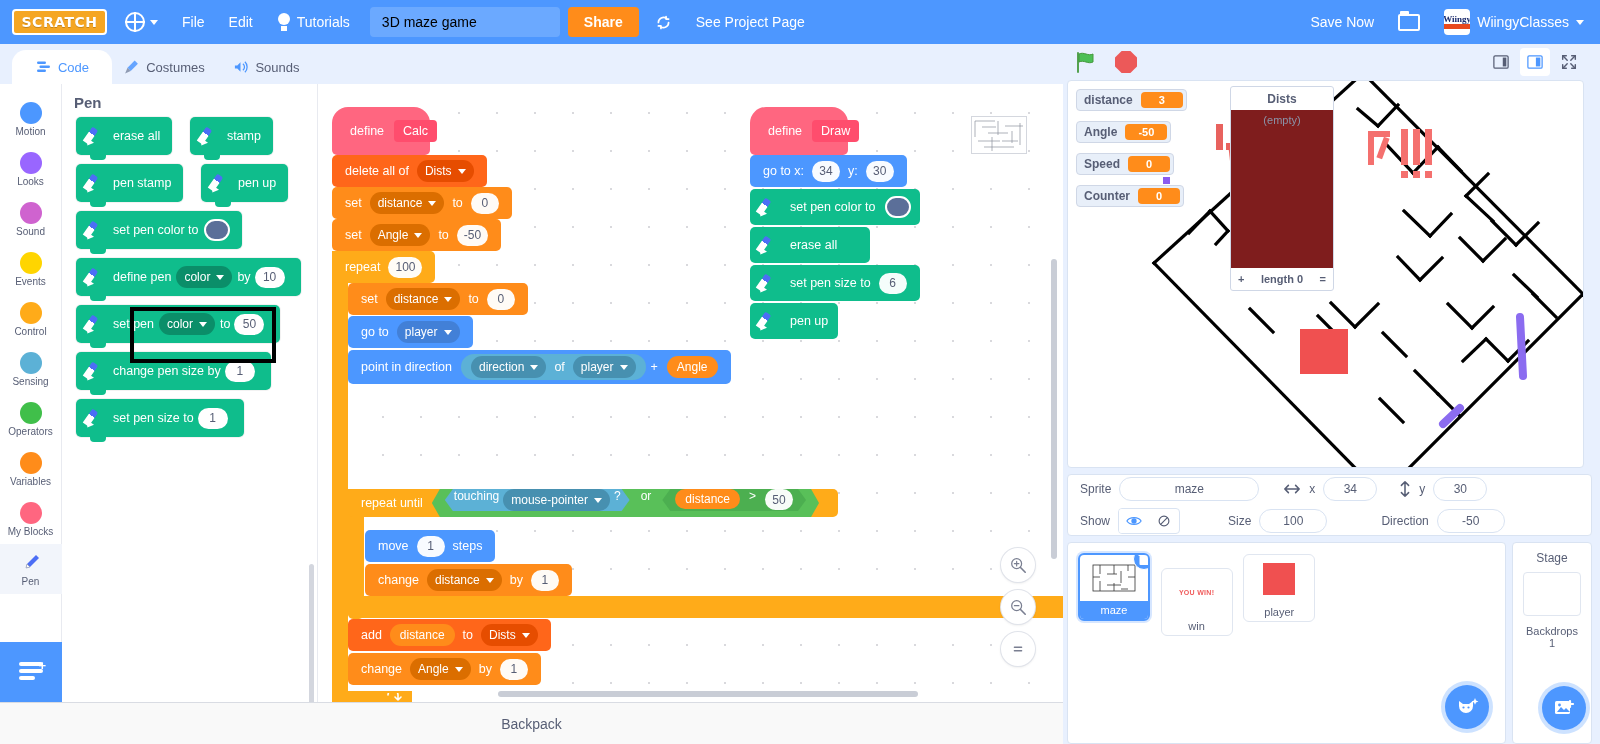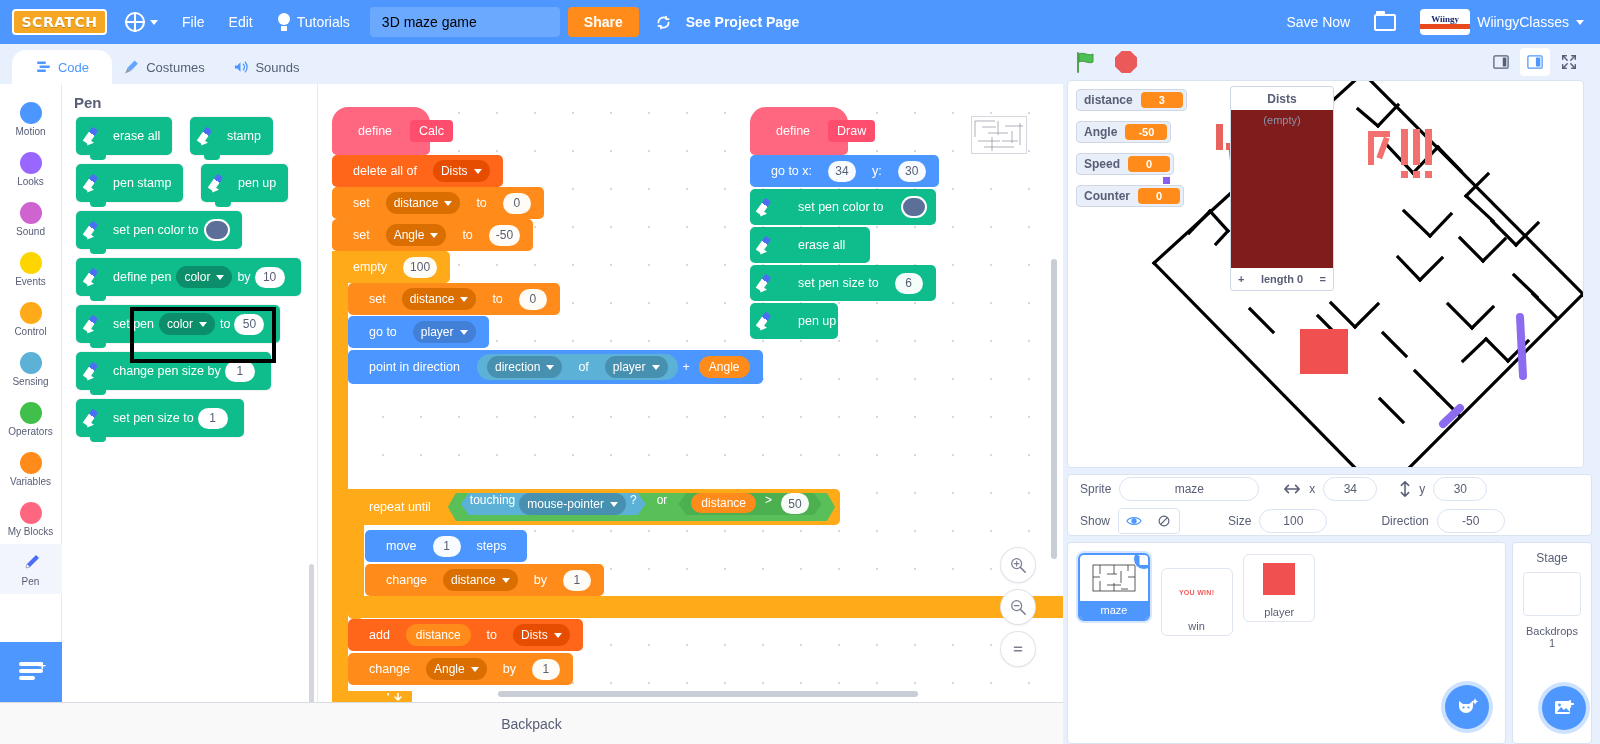--- a/index.html
+++ b/index.html
@@ -37,26 +37,26 @@
   #project-title{
     width:190px;height:30px;background:#6ba9ff;border-radius:4px;
     color:#000000; font-size:14px; display:flex;align-items:center;padding:0 12px;
     margin:0 8px; border:none; outline:none;
   }
   #share-btn{
     background:#ff8c1a;color:#fff;border-radius:4px;height:30px;
     padding:0 16px;display:flex;align-items:center;font-size:14px;font-weight:bold;
     margin-right:4px; cursor:pointer;
   }
-  #project-page-btn{ display:flex;align-items:center;gap:14px;font-size:14px;padding:0 12px;cursor:pointer;font-weight:bold;}
+  #project-page-btn{ display:flex;align-items:center;gap:24px;font-size:14px;padding:0 12px;cursor:pointer;}
   .folder-ico{width:22px;height:17px;border:2px solid #fff;border-radius:2px;position:relative;}
   .folder-ico:before{content:"";position:absolute;top:-5px;left:0;width:9px;height:4px;background:#fff;border-radius:1px 1px 0 0;}
   #spacer{flex:1}
   #avatar{
-    width:50px;height:26px;border-radius:4px;background:#fff;margin-right:7px;
+    width:26px;height:26px;border-radius:4px;background:#fff;margin-right:7px;
     display:flex;align-items:center;justify-content:center;overflow:hidden;
   }
   #avatar .w1{font-size:9px;font-weight:bold;color:#1a2a6c;line-height:1;font-family:"Liberation Serif",serif;}
   #avatar .w2{height:5px;background:#e8491d;width:100%;}
 
   
   #main{ display:flex; height:700px; }
 
   
   #left{ width:1063px; background:#fff; position:relative; display:flex; flex-direction:column;}
@@ -139,21 +139,21 @@
   #workspace{ flex:1; position:relative; background:#fff; overflow:hidden;}
   #ws-grid{
     position:absolute;inset:0;
     background-image:radial-gradient(#d9d9dd 1px, transparent 1px);
     background-size:38px 38px; background-position:8px 10px;
   }
 
   
   .blk{ position:absolute; display:flex; align-items:center; border-radius:5px;
         color:#fff; font-size:12.5px; height:32px; padding:0 9px; white-space:nowrap;}
-  .blk .lab{margin:0 12px;}
+  .blk .lab{margin:0 4px;}
   .hat{ border-radius:16px 16px 5px 5px; height:48px; }
   .c-motion{background:#4c97ff;}
   .c-control{background:#ffab19;}
   .c-variable{background:#ff8c1a;}
   .c-list{background:#ff661a;}
   .c-myblock{background:#ff6680;}
   .c-pen{background:#0fbd8c;}
   .pill{
     background:rgba(255,255,255,.96);color:#575e75;border-radius:11px;
     min-width:28px;height:21px;display:inline-flex;align-items:center;justify-content:center;
@@ -524,21 +524,21 @@
           <span class="pill">-50</span>
         </div>
 
         <div style="position:absolute;left:14px;top:167px;width:16px;height:456px;background:#ffab19;border-radius:0 0 5px 5px;"></div>
         <div style="position:absolute;left:14px;top:607px;width:80px;height:16px;background:#ffab19;border-radius:0 0 5px 5px;"></div>
         <svg style="position:absolute;left:68px;top:609px;" width="16" height="12" viewBox="0 0 16 12">
           <path d="M2 2 a5 5 0 0 1 10 0 v5 M12 7 l3 -3 M12 7 l-3 -3" stroke="#fff" stroke-width="1.6" fill="none" stroke-linecap="round"></path>
         </svg>
 
         <div class="blk c-control" style="left:14px;top:167px;">
-          <span class="lab">empty</span>
+          <span class="lab">repeat</span>
           <span class="pill">100</span>
         </div>
 
         <div class="blk c-variable" style="left:30px;top:199px;">
           <span class="lab">set</span>
           <span class="pill-dd dd-variable">
             <span>distance</span>
             <span class="caret-w"></span>
           </span>
           <span class="lab">to</span>
@@ -569,21 +569,21 @@
           <span class="lab" style="margin:0 5px">+</span>
           <span class="rep-var">Angle</span>
         </div>
 
         <div style="position:absolute;left:30px;top:405px;width:16px;height:130px;background:#ffab19;border-radius:0 0 5px 5px;"></div>
         <div style="position:absolute;left:30px;top:512px;width:738px;height:22px;background:#ffab19;border-radius:0 0 5px 5px;"></div>
         <svg style="position:absolute;left:744px;top:516px;" width="16" height="12" viewBox="0 0 16 12">
           <path d="M2 2 a5 5 0 0 1 10 0 v5 M12 7 l3 -3 M12 7 l-3 -3" stroke="#fff" stroke-width="1.6" fill="none" stroke-linecap="round"></path>
         </svg>
 
-        <div class="blk c-control" style="left:30px;top:405px;height:36px;padding-right:2px;">
+        <div class="blk c-control" style="left:30px;top:405px;height:28px;padding-right:16px;">
           <span class="lab">repeat until</span>
           <span class="hex-bool h-operator" style="height:28px;padding:0 10px;margin-left:5px;">
             <span class="hex-bool h-sensing" style="height:22px;padding:0 9px;">
               <span>touching</span>
               <span class="pill-dd dd-sensing">
                 <span>mouse-pointer</span>
                 <span class="caret-w"></span>
               </span>
               <span>?</span>
             </span>

